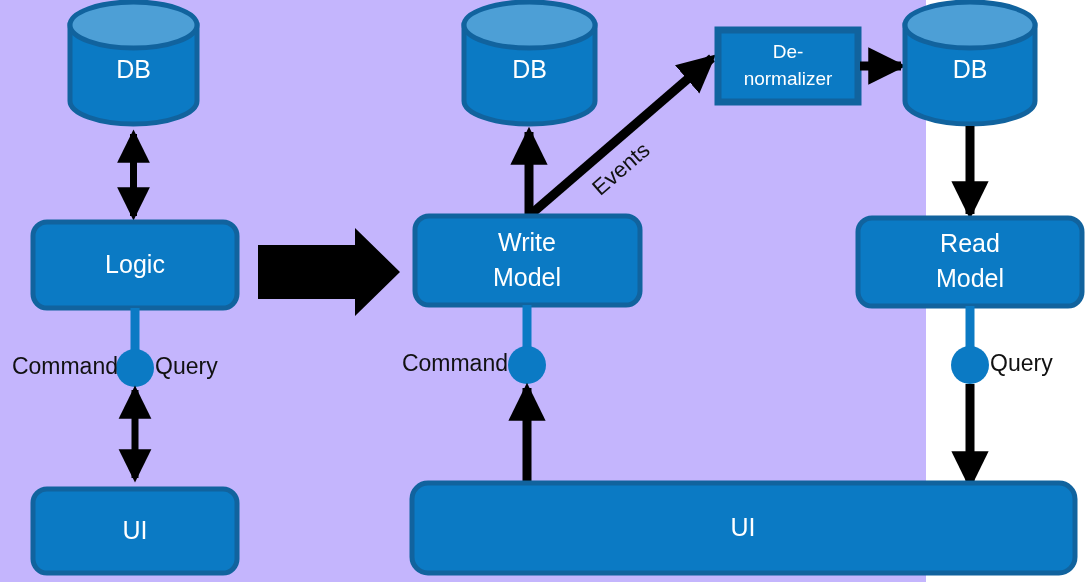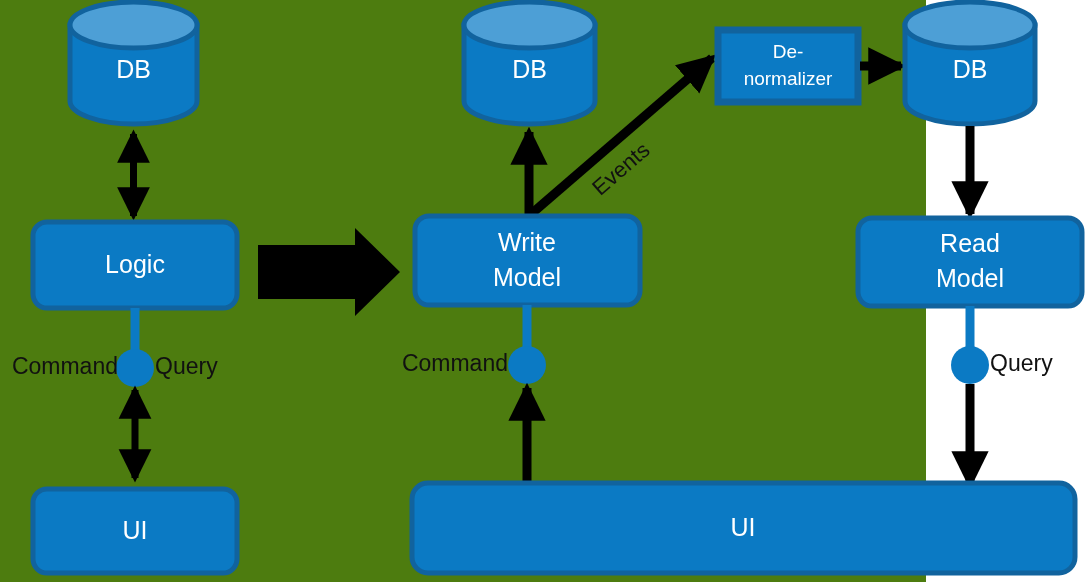--- a/index.html
+++ b/index.html
@@ -11,21 +11,21 @@
   body {
     width: 1090px;
     height: 582px;
     overflow: hidden;
     font-family: "Liberation Sans", sans-serif;
   }
   #diagram-root {
     position: relative;
     width: 926px;
     height: 582px;
-    background: #4d7c0f;
+    background: #c4b5fd;
   }
   svg.diagram {
     display: block;
     width: 1090px;
     height: 582px;
   }
   .node-fill  { fill: #0b7ac4; }
   .node-top   { fill: #4d9fd6; }
   .node-stroke{ stroke: #11639e; }
   .node-label {

